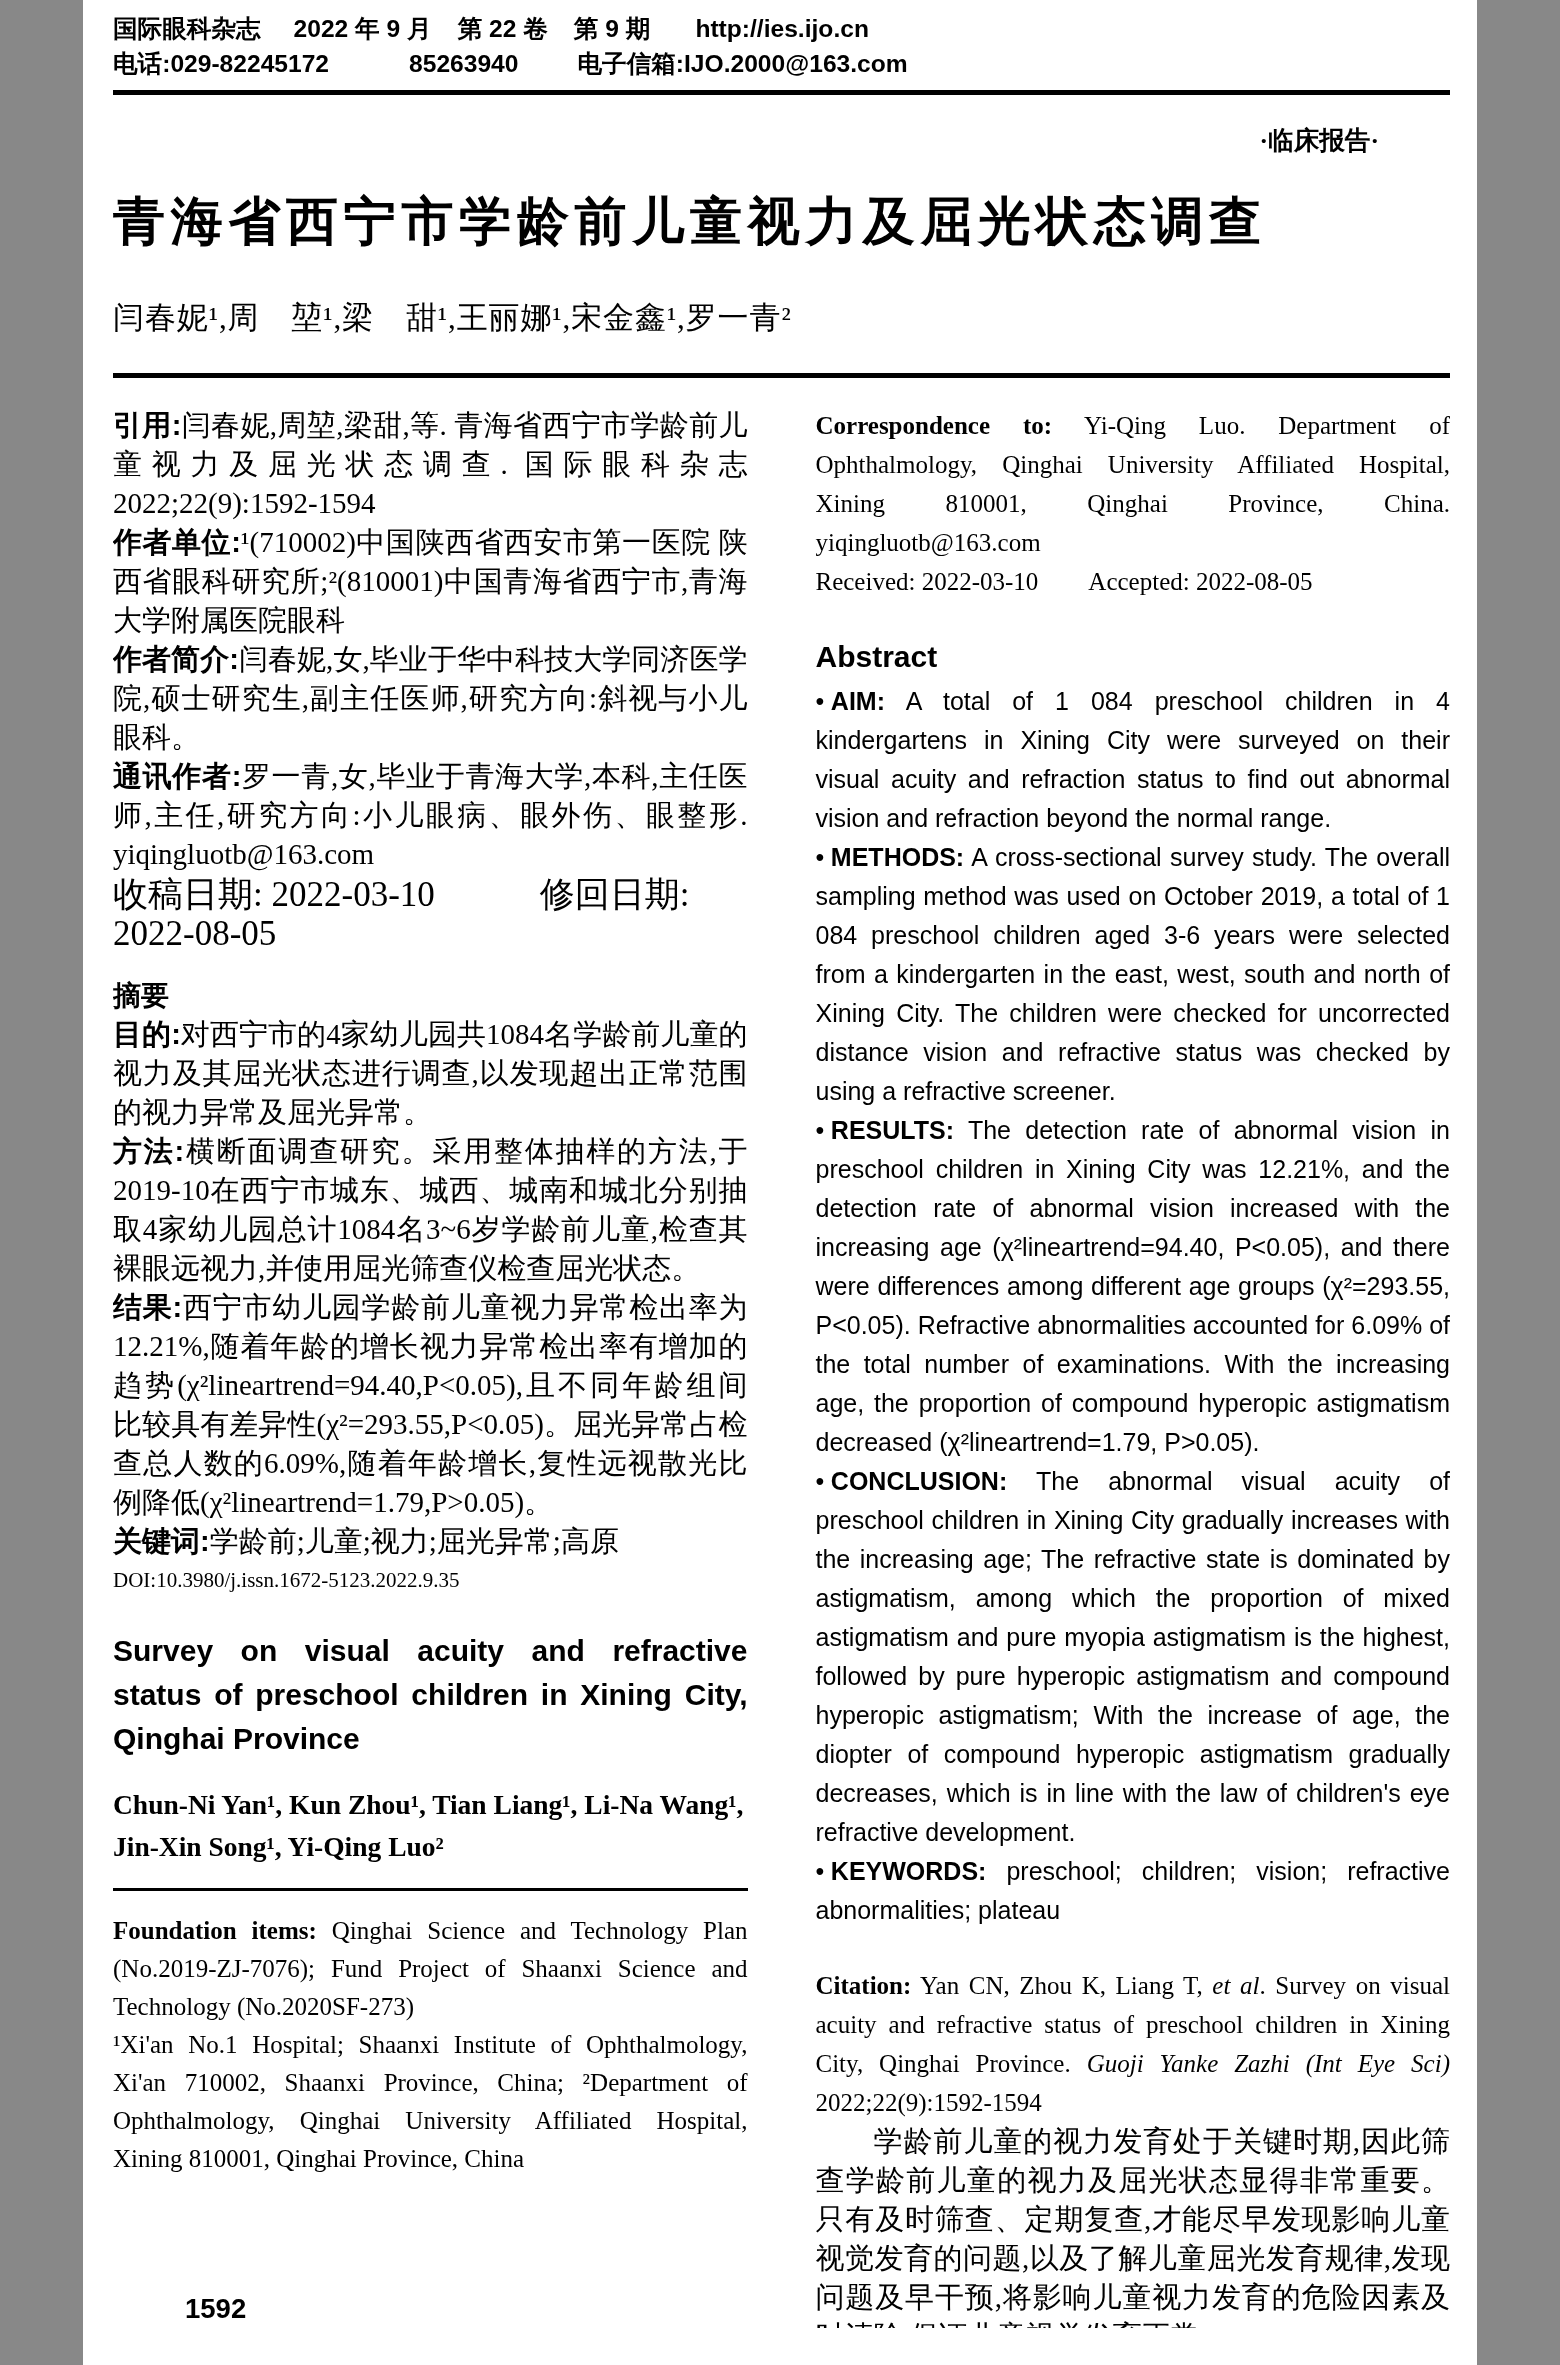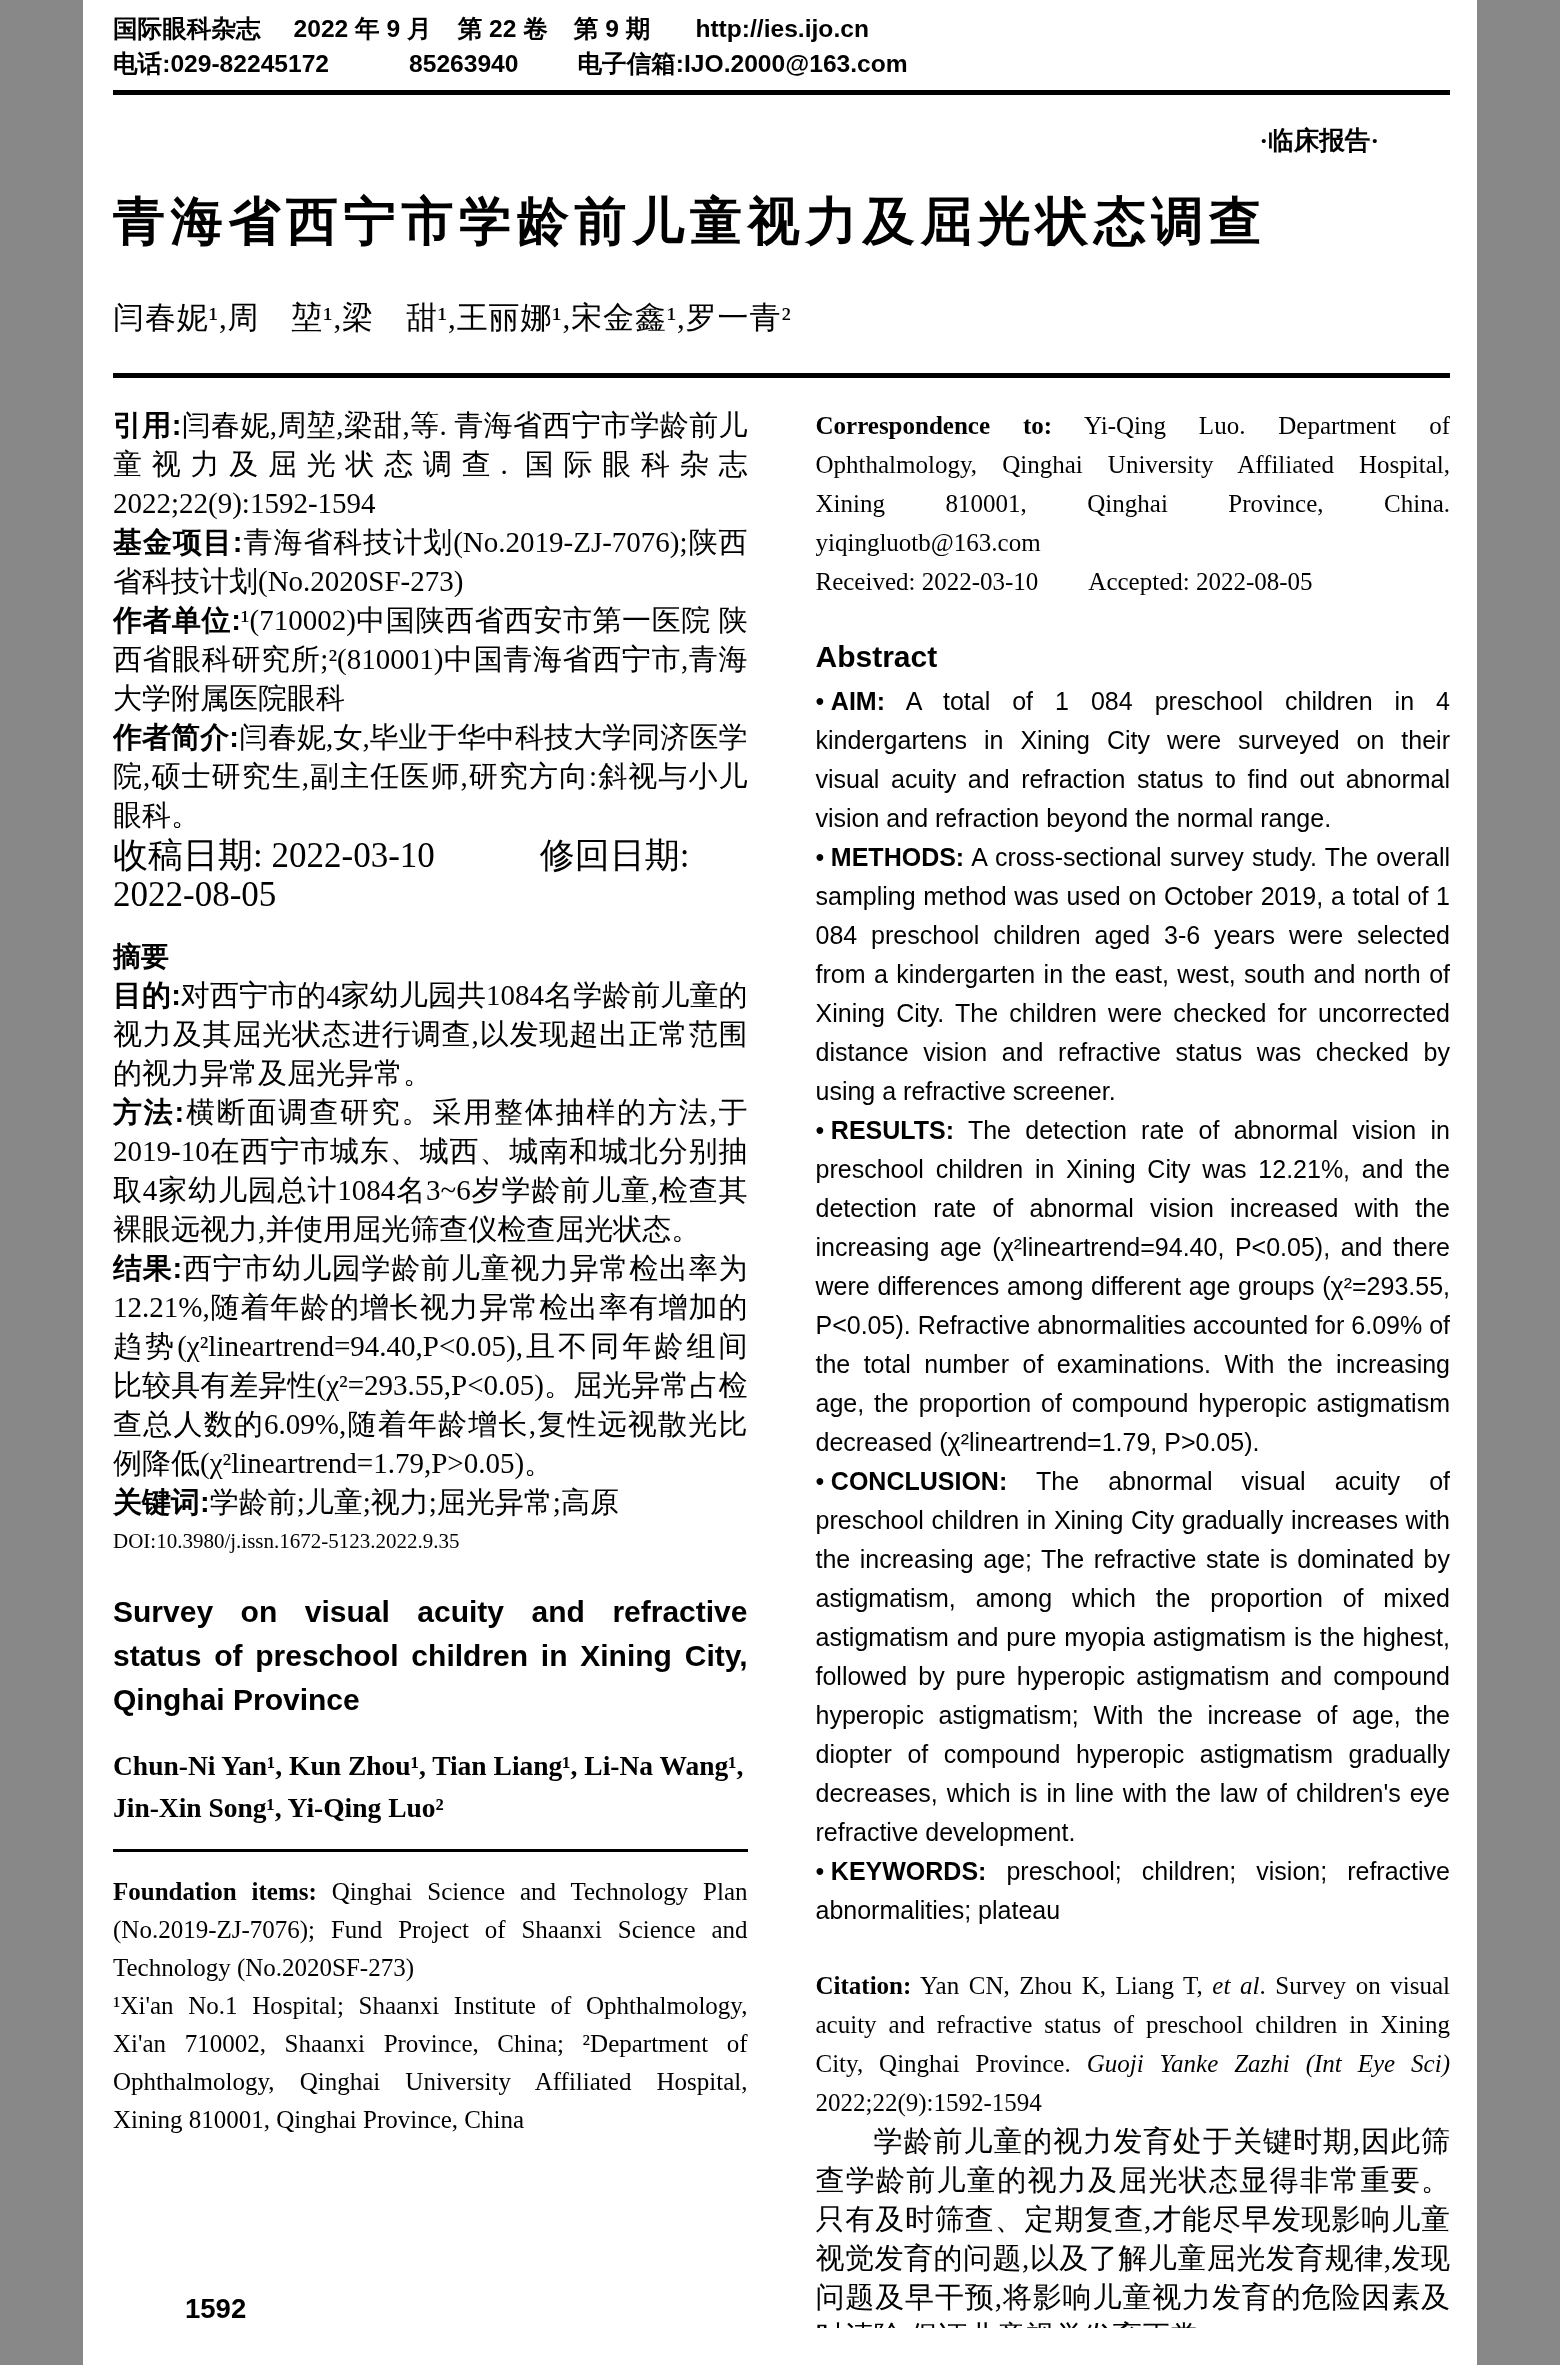--- a/index.html
+++ b/index.html
@@ -94,26 +94,26 @@
   <h1 class="title-cn">青海省西宁市学龄前儿童视力及屈光状态调查</h1>
   <div class="authors-cn">闫春妮¹,周　堃¹,梁　甜¹,王丽娜¹,宋金鑫¹,罗一青²</div>
   <div class="rule-authors"></div>
 
   <div class="columns">
 
     <div class="col">
 
       <p class="para cn"><b class="cn-label">引用:</b><span>闫春妮,周堃,梁甜,等. 青海省西宁市学龄前儿童视力及屈光状态调查. 国际眼科杂志 2022;22(9):1592-1594</span></p>
 
-      <p class="para cn"><b class="cn-label">基金项目:</b><span>青海省科技计划(No.2019-ZJ-7076);陕西省科技计划(No.2020SF-273)</span></p>
 
       <p class="para cn"><b class="cn-label">作者单位:</b><span>¹(710002)中国陕西省西安市第一医院 陕西省眼科研究所;²(810001)中国青海省西宁市,青海大学附属医院眼科</span></p>
 
       <p class="para cn"><b class="cn-label">作者简介:</b><span>闫春妮,女,毕业于华中科技大学同济医学院,硕士研究生,副主任医师,研究方向:斜视与小儿眼科。</span></p>
 
+      <p class="para cn"><b class="cn-label">通讯作者:</b><span>罗一青,女,毕业于青海大学,本科,主任医师,主任,研究方向:小儿眼病、眼外伤、眼整形. yiqingluotb@163.com</span></p>
 
       <p class="dates-cn">收稿日期: 2022-03-10　　　修回日期: 2022-08-05</p>
 
       <div class="abstract-heading-cn">摘要</div>
 
       <p class="para cn"><b class="cn-label">目的:</b><span>对西宁市的4家幼儿园共1084名学龄前儿童的视力及其屈光状态进行调查,以发现超出正常范围的视力异常及屈光异常。</span></p>
 
       <p class="para cn"><b class="cn-label">方法:</b><span>横断面调查研究。采用整体抽样的方法,于2019-10在西宁市城东、城西、城南和城北分别抽取4家幼儿园总计1084名3~6岁学龄前儿童,检查其裸眼远视力,并使用屈光筛查仪检查屈光状态。</span></p>
 
       <p class="para cn"><b class="cn-label">结果:</b><span>西宁市幼儿园学龄前儿童视力异常检出率为12.21%,随着年龄的增长视力异常检出率有增加的趋势(χ²lineartrend=94.40,P&lt;0.05),且不同年龄组间比较具有差异性(χ²=293.55,P&lt;0.05)。屈光异常占检查总人数的6.09%,随着年龄增长,复性远视散光比例降低(χ²lineartrend=1.79,P&gt;0.05)。</span></p>

